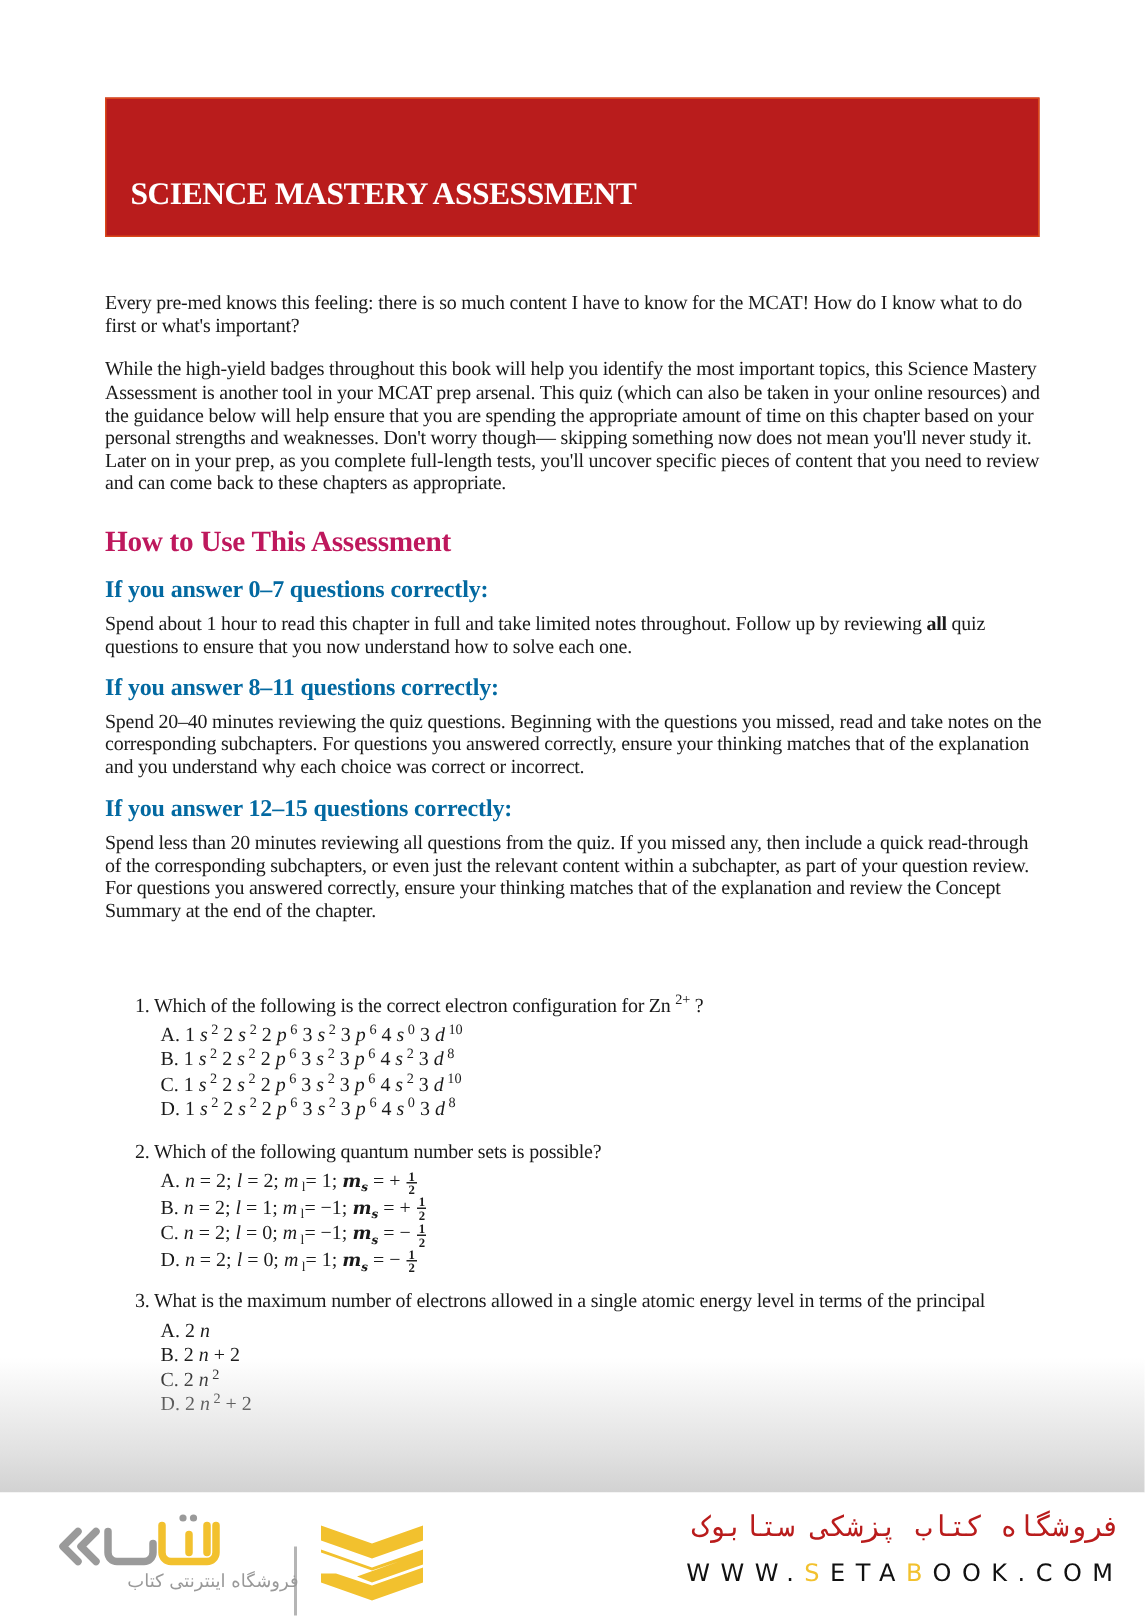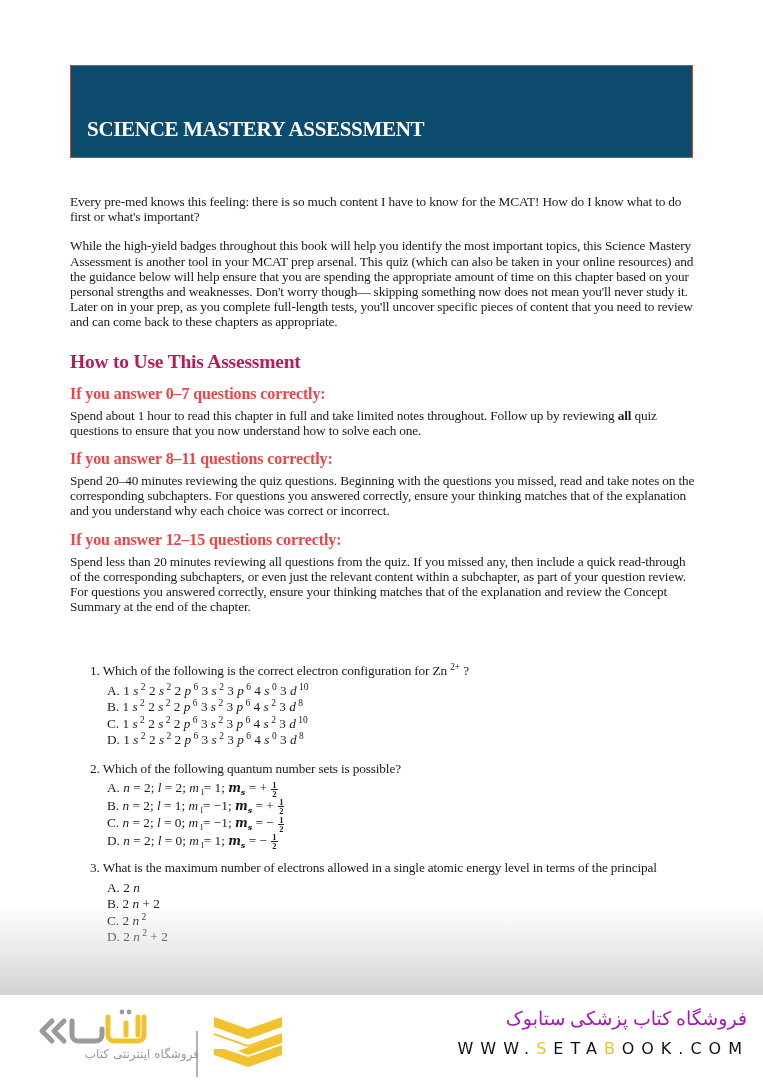--- a/index.html
+++ b/index.html
@@ -5,38 +5,38 @@
   html, body { margin: 0; padding: 0; }
   body {
     width: 763px; height: 1080px; position: relative; overflow: hidden;
     background: #ffffff;
     font-family: "Liberation Serif", "DejaVu Serif", serif;
     color: #1a1a1a;
   }
   .page { position: absolute; left: 0; top: 0; width: 763px; height: 995px; background: #fff; }
   .header-box {
     position: absolute; left: 70px; top: 65px; width: 623px; height: 93px;
-    background: #0c4a6e; box-sizing: border-box; border: 1px solid #d9481a;
+    background: #b91c1c; box-sizing: border-box; border: 1px solid #d9481a;
   }
   .header-title {
     position: absolute; left: 16px; top: 51px;
     color: #ffffff; font-weight: bold; font-size: 21px; letter-spacing: -0.3px;
     font-family: "Liberation Serif", serif; margin: 0;
   }
   .content { position: absolute; left: 70px; top: 194px; width: 625px; }
   p.body {
     margin: 0; font-size: 13.3px; line-height: 15.2px; letter-spacing: -0.15px;
   }
   .p1 { margin-bottom: 14px !important; }
   h2.section {
     margin: 21px 0 0 0; color: #be185d; font-size: 19.5px; font-weight: bold; line-height: 22px;
     letter-spacing: -0.2px;
   }
   h3.sub {
-    margin: 11px 0 5px 0; color: #ef4444; font-size: 16px; font-weight: bold; line-height: 19px;
+    margin: 11px 0 5px 0; color: #0369a1; font-size: 16px; font-weight: bold; line-height: 19px;
     letter-spacing: -0.1px;
   }
   .qs { position: absolute; left: 90px; top: 660px; width: 610px; }
   .q { margin-bottom: 10px; }
   .q-stem { font-size: 13.3px; line-height: 15.5px; letter-spacing: -0.15px; padding-left: 0; }
   .q-stem .cont { padding-left: 16px; display: block; }
   .opts { padding-left: 17px; margin-top: 4px; }
   .opt { font-size: 13.3px; line-height: 16.5px; white-space: nowrap; }
   .opt i { font-style: italic; }
   .opt sup { font-size: 9.5px; vertical-align: 5px; line-height: 0; }
@@ -50,22 +50,22 @@
     position: absolute; left: 0; top: 905px; width: 763px; height: 90px;
     background: linear-gradient(to bottom, rgba(255,255,255,0) 0%, rgba(215,215,215,0.75) 70%, rgba(205,205,205,0.9) 100%);
     pointer-events: none;
   }
   .footer {
     position: absolute; left: 0; top: 995px; width: 763px; height: 85px; background: #ffffff;
   }
   .logo { position: absolute; left: 38px; top: 14px; width: 260px; height: 62px; }
   .logo-divider { position: absolute; left: 206px; top: 22px; width: 2px; height: 46px; background: #b5b5b5; }
   .fa-line {
-    position: absolute; right: 16px; top: 12px; font-family: Liberation Serif, serif;
-    font-size: 19px; color: #a21caf; direction: rtl;
+    position: absolute; right: 16px; top: 12px; font-family: Liberation Mono, monospace;
+    font-size: 19px; color: #b91c1c; direction: rtl;
   }
   .url {
     position: absolute; right: 14px; top: 44px; font-family: "DejaVu Sans", sans-serif;
     font-size: 16px; letter-spacing: 7px; color: #111; font-weight: normal;
   }
   .url .hl { color: #f2c12e; }
   .logo-sub { position: absolute; left: 3px; top: 38px; font-family: "DejaVu Sans", sans-serif; font-size: 12px; color: #999; direction: rtl; width: 158px; text-align: right; }
 </style>
 </head>
 <body>

